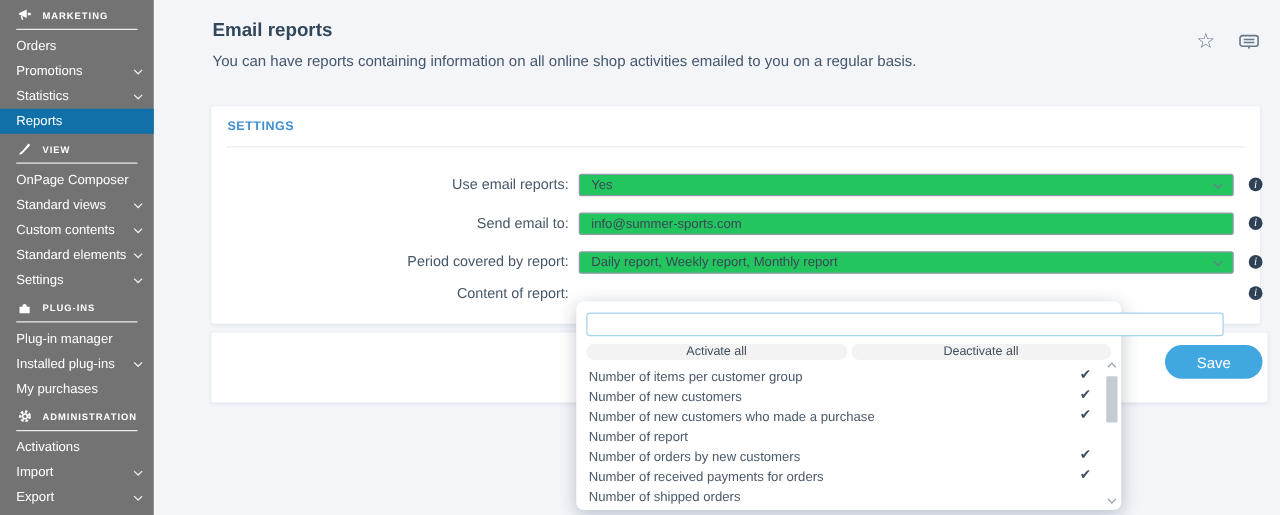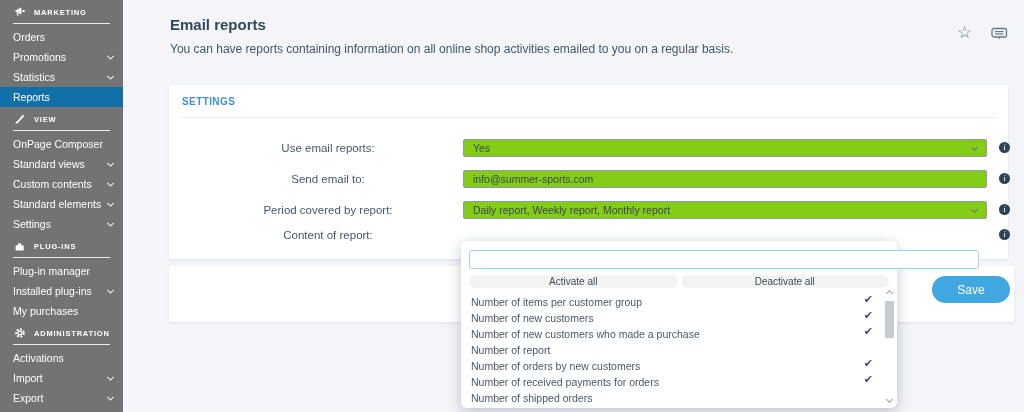--- a/index.html
+++ b/index.html
@@ -26,23 +26,23 @@
   .page-desc  { position:absolute; left:47px; top:42px; font-size:12px; color:#44566b; }
   .star { position:absolute; left:834px; top:22px; font-size:17px; color:#66798b; cursor:pointer; }
   .comment { position:absolute; left:868px; top:27px; cursor:pointer; }
 
   .card { position:absolute; background:#fff; border-radius:2px; box-shadow:0 1px 3px rgba(40,60,90,.10); }
   #settingsCard { left:46px; top:85px; width:839px; height:174px; }
   .settings-title { position:absolute; left:13px; top:11px; font-size:10px; font-weight:bold; color:#3f8fd2; letter-spacing:.4px; }
   .divider { position:absolute; left:12px; right:12px; top:32px; border-top:1px solid #e9ebef; }
 
   .frow { position:absolute; left:0; width:100%; height:18px; }
-  .flabel { position:absolute; left:0; width:286px; text-align:center; font-size:11.5px; color:#46576a; top:3px;margin-left:16px; }
+  .flabel { position:absolute; left:0; width:286px; text-align:right; font-size:11.5px; color:#46576a; top:3px; }
   .fcontrol { position:absolute; left:294px; width:524px; height:18px; border:1px solid #8f9ba8; border-radius:2px;
-              background:#84cc16; font-size:10.5px; color:#3a4856; display:flex; align-items:center; padding:0 9px; cursor:pointer; }
+              background:#22c55e; font-size:10.5px; color:#3a4856; display:flex; align-items:center; padding:0 9px; cursor:pointer; }
   .fcontrol .selchev { position:absolute; right:9px; top:5px; width:5px; height:5px;
                        border-right:1.2px solid #6c7a87; border-bottom:1.2px solid #6c7a87; transform:rotate(45deg); }
   input.finput { outline:none; font-family:"Liberation Sans",sans-serif; cursor:text; }
   .info-icon { position:absolute; left:830px; top:3px; width:11px; height:11px; border-radius:50%; background:#2f4154;
                color:#fff; display:flex; align-items:center; justify-content:center; cursor:pointer; }
   .info-icon::before { content:"i"; font-family:"Liberation Serif",serif; font-style:italic; font-size:9px; line-height:1; }
 
   
   #actionBar { left:46px; top:266px; width:845px; height:56px; }
   .save-btn { position:absolute; right:4px; top:10px; width:78px; height:27px; border-radius:14px; background:#41a7e1;

